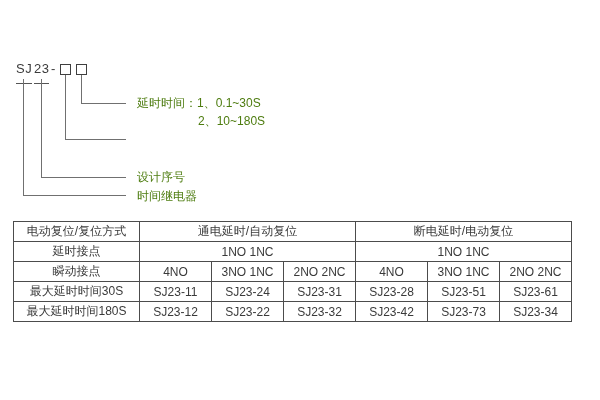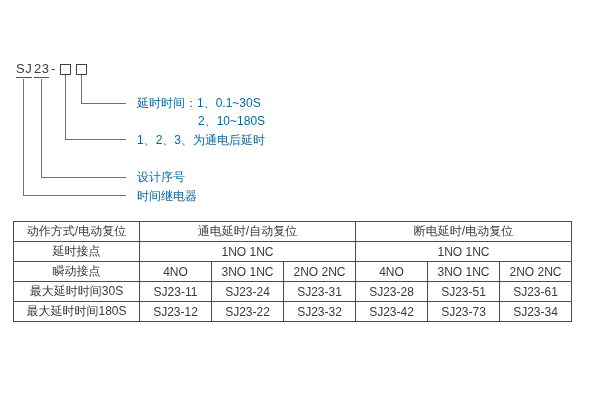--- a/index.html
+++ b/index.html
@@ -9,29 +9,29 @@
     font-family: "Liberation Sans", "DejaVu Sans", sans-serif;
     -webkit-font-smoothing: antialiased;
   }
   .page { position: relative; width: 600px; height: 400px; background: #ffffff; overflow: hidden; }
 
   
   .code-text {
     position: absolute; font-size: 13px; color: #3b3b3b;
     line-height: 13px; letter-spacing: 0.5px;
   }
-  .underlined { border-bottom: 1px solid #555555; padding-bottom: 2px; }
+  .underlined { border-bottom: 1px solid #555555; padding-bottom: 8px; }
   .code-box {
     position: absolute; width: 11px; height: 11px;
     border: 1px solid #3f3f3f; background: #ffffff;
   }
   .vline { position: absolute; width: 1px; background: #707070; }
   .hline { position: absolute; height: 1px; background: #707070; }
   .dlabel {
-    position: absolute; font-size: 12px; color: #0369a1;
+    position: absolute; font-size: 12px; color: #4d7c0f;
     line-height: 13px; white-space: nowrap;
   }
 
   
   .spec-table {
     position: absolute; left: 13px; top: 221px;
     border-collapse: collapse; table-layout: fixed;
   }
   .spec-table td {
     border: 1px solid #4c4c4c;
@@ -57,37 +57,36 @@
   <div class="vline" style="left:65px; top:75px; height:64px;"></div>
   <div class="vline" style="left:81px; top:75px; height:28px;"></div>
 
   <div class="hline" style="left:81px; top:103px; width:45px;"></div>
   <div class="hline" style="left:65px; top:139px; width:61px;"></div>
   <div class="hline" style="left:41px; top:177px; width:85px;"></div>
   <div class="hline" style="left:23px; top:195px; width:103px;"></div>
 
   <span class="dlabel" style="left:137px; top:97px;">延时时间：1、0.1~30S</span>
   <span class="dlabel" style="left:198px; top:115px;">2、10~180S</span>
-  <span class="dlabel" style="left:137px; top:134px;">1、2、3、为通电后延时</span>
   <span class="dlabel" style="left:137px; top:171px;">设计序号</span>
   <span class="dlabel" style="left:137px; top:190px;">时间继电器</span>
 
   <table class="spec-table">
     <colgroup>
       <col style="width:126px;">
       <col style="width:72px;">
         <col style="width:72px;">
         <col style="width:72px;">
       <col style="width:72px;">
         <col style="width:72px;">
         <col style="width:72px;">
     </colgroup>
     <tbody>
       <tr>
-        <td>动作方式/电动复位</td>
+        <td>电动复位/复位方式</td>
         <td colspan="3">通电延时/自动复位</td>
         <td colspan="3">断电延时/电动复位</td>
       </tr>
       <tr>
         <td>延时接点</td>
         <td colspan="3">1NO 1NC</td>
         <td colspan="3">1NO 1NC</td>
       </tr>
       <tr>
         <td>瞬动接点</td>

